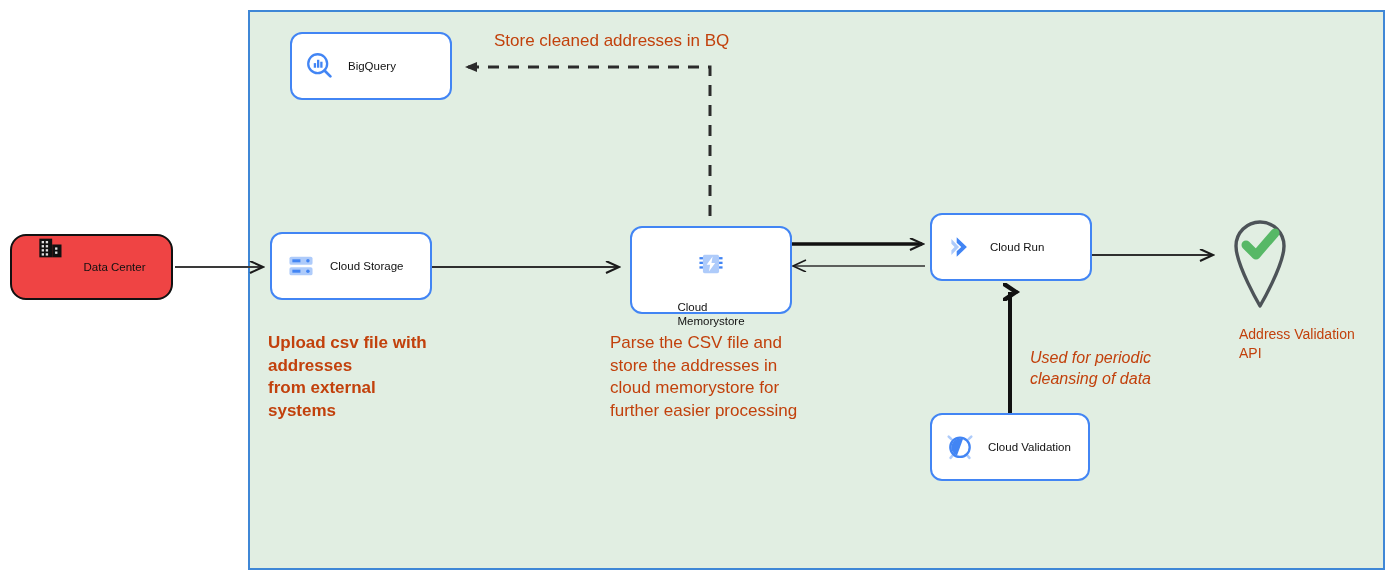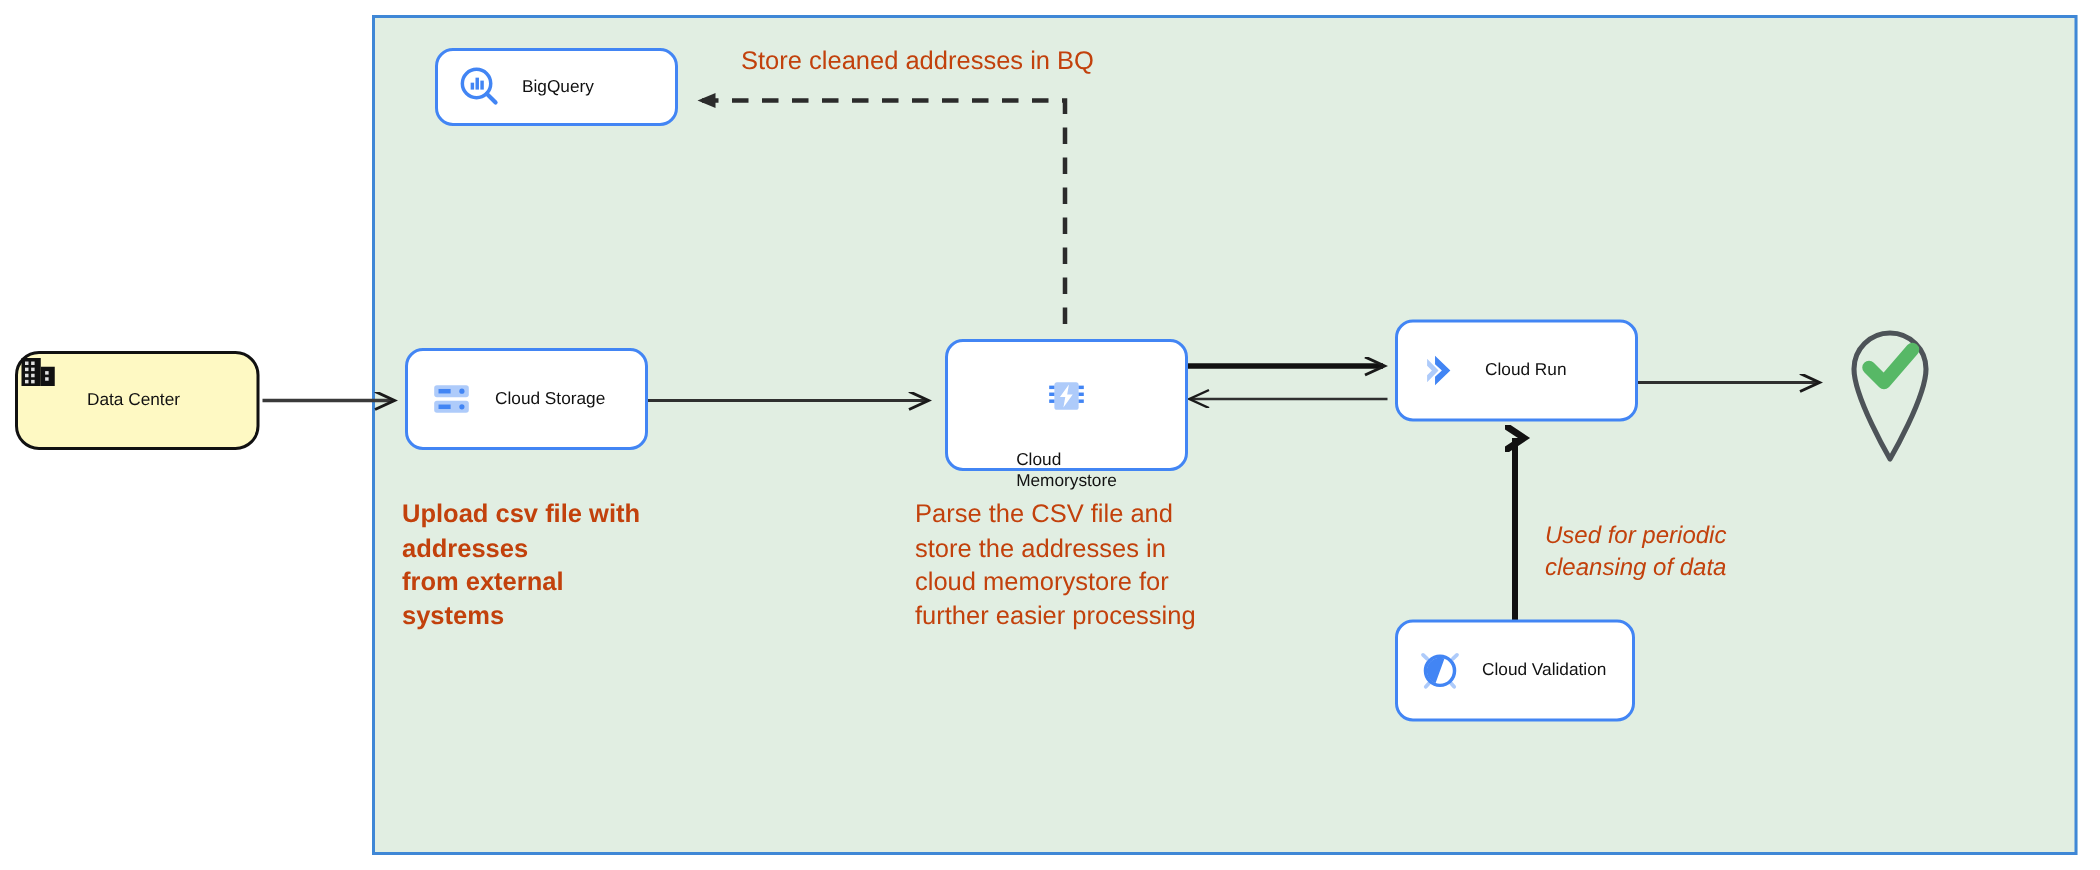--- a/index.html
+++ b/index.html
@@ -42,23 +42,24 @@
     line-height:1.22;
     white-space:pre-line;
   }
 
   .datacenter{
     position:absolute;
     left:10px;top:234px;
     width:163px;height:66px;
     box-sizing:border-box;
     display:flex;align-items:center;
-    background:#fef9c3;
+    background:#ef4444;
     border:2.5px solid #111111;
     border-radius:16px;
+    justify-content:center;
   }
   .datacenter .lbl{font-size:11.5px;color:#111;}
 
   
   .ftext{
     position:absolute;
     color:#c2410c;
     white-space:pre-line;
     line-height:1.33;
   }
@@ -138,21 +139,21 @@
           <rect x="4" y="16.5" width="2" height="2"></rect>
             <rect x="7.5" y="16.5" width="2" height="2"></rect>
           <rect x="15.5" y="11.5" width="2" height="2"></rect>
           <rect x="15.5" y="15" width="2" height="2"></rect>
         </g>
       </svg>
     </span>
     <span class="lbl">Data Center</span>
   </div>
 
-  <div class="node" style="left:290px;top:32px;width:162px;height:52px;">
+  <div class="node" style="left:290px;top:32px;width:162px;height:68px;">
     <span class="ico" style="width:56px;height:68px;">
       <svg width="30" height="30" viewBox="0 0 26 26">
         <circle cx="11" cy="11" r="8.2" fill="none" stroke="#4285f4" stroke-width="2"></circle>
         <rect x="7.6" y="10.5" width="2" height="4" fill="#4285f4"></rect>
         <rect x="10.4" y="7.6" width="2" height="6.9" fill="#4285f4"></rect>
         <rect x="13.2" y="9.3" width="2" height="5.2" fill="#4285f4"></rect>
         <line x1="16.9" y1="16.9" x2="22" y2="22" stroke="#4285f4" stroke-width="2.4" stroke-linecap="round"></line>
       </svg>
     </span>
     <span class="lbl">BigQuery</span>
@@ -214,20 +215,22 @@
     </span>
     <span class="lbl">Cloud Validation</span>
   </div>
 
   <div style="position:absolute;left:1218px;top:205px;width:84px;height:105px;z-index:3;">
     <svg width="84" height="105" viewBox="0 0 84 105">
       <path d="M42 101 C42 101 18 60 18 41 A24 24 0 1 1 66 41 C66 60 42 101 42 101 Z" fill="none" stroke="#4d5358" stroke-width="3.4" stroke-linejoin="round"></path>
       <path d="M28 40 L38 50 L57 28" fill="none" stroke="#57b866" stroke-width="9" stroke-linecap="round" stroke-linejoin="round"></path>
     </svg>
   </div>
+  <div class="ftext t-sm" style="left:1239px;top:325px;width:160px;">Address Validation
+API</div>
 
   <div class="ftext t-big" style="left:494px;top:30px;">Store cleaned addresses in BQ</div>
 
 
   <div class="ftext t-cap" style="left:1030px;top:347px;">Used for periodic
 cleansing of data</div>
 
   <div class="ftext t-big" style="left:268px;top:332px;width:300px;font-weight:bold;">Upload csv file with
 addresses
 from external

